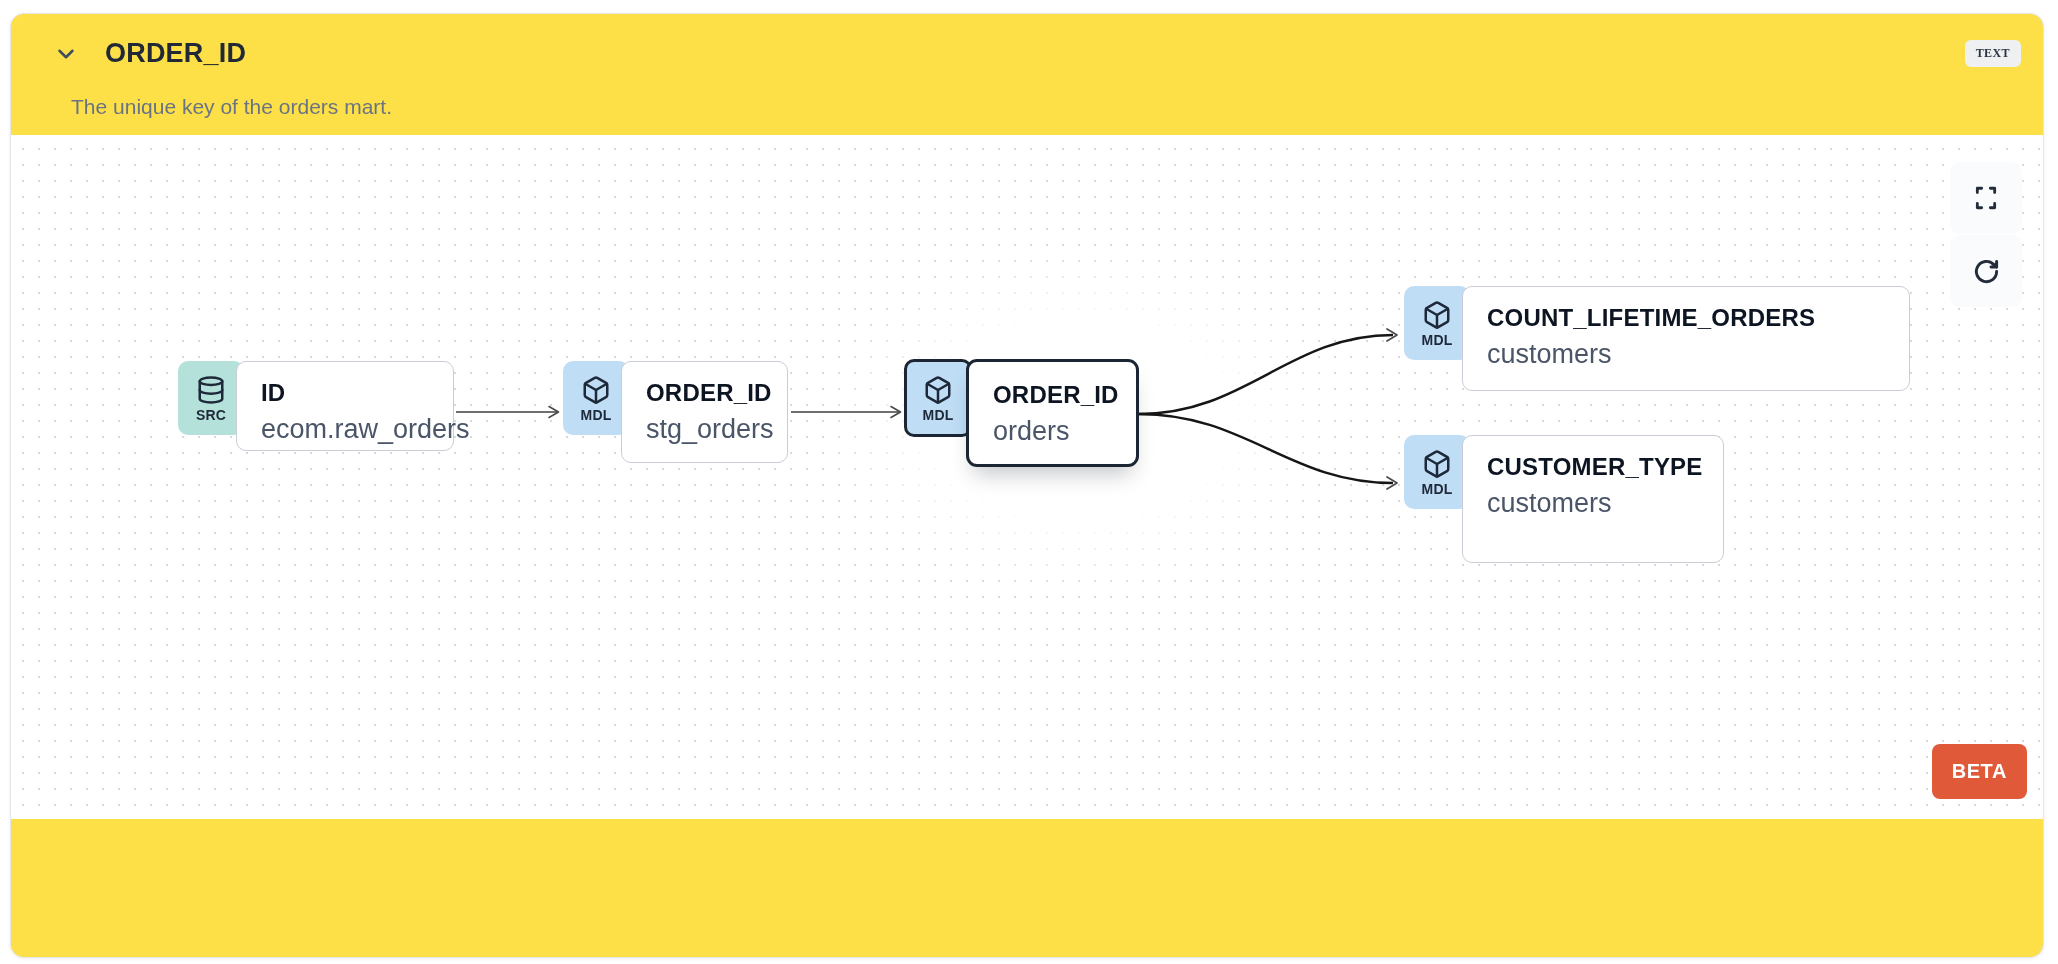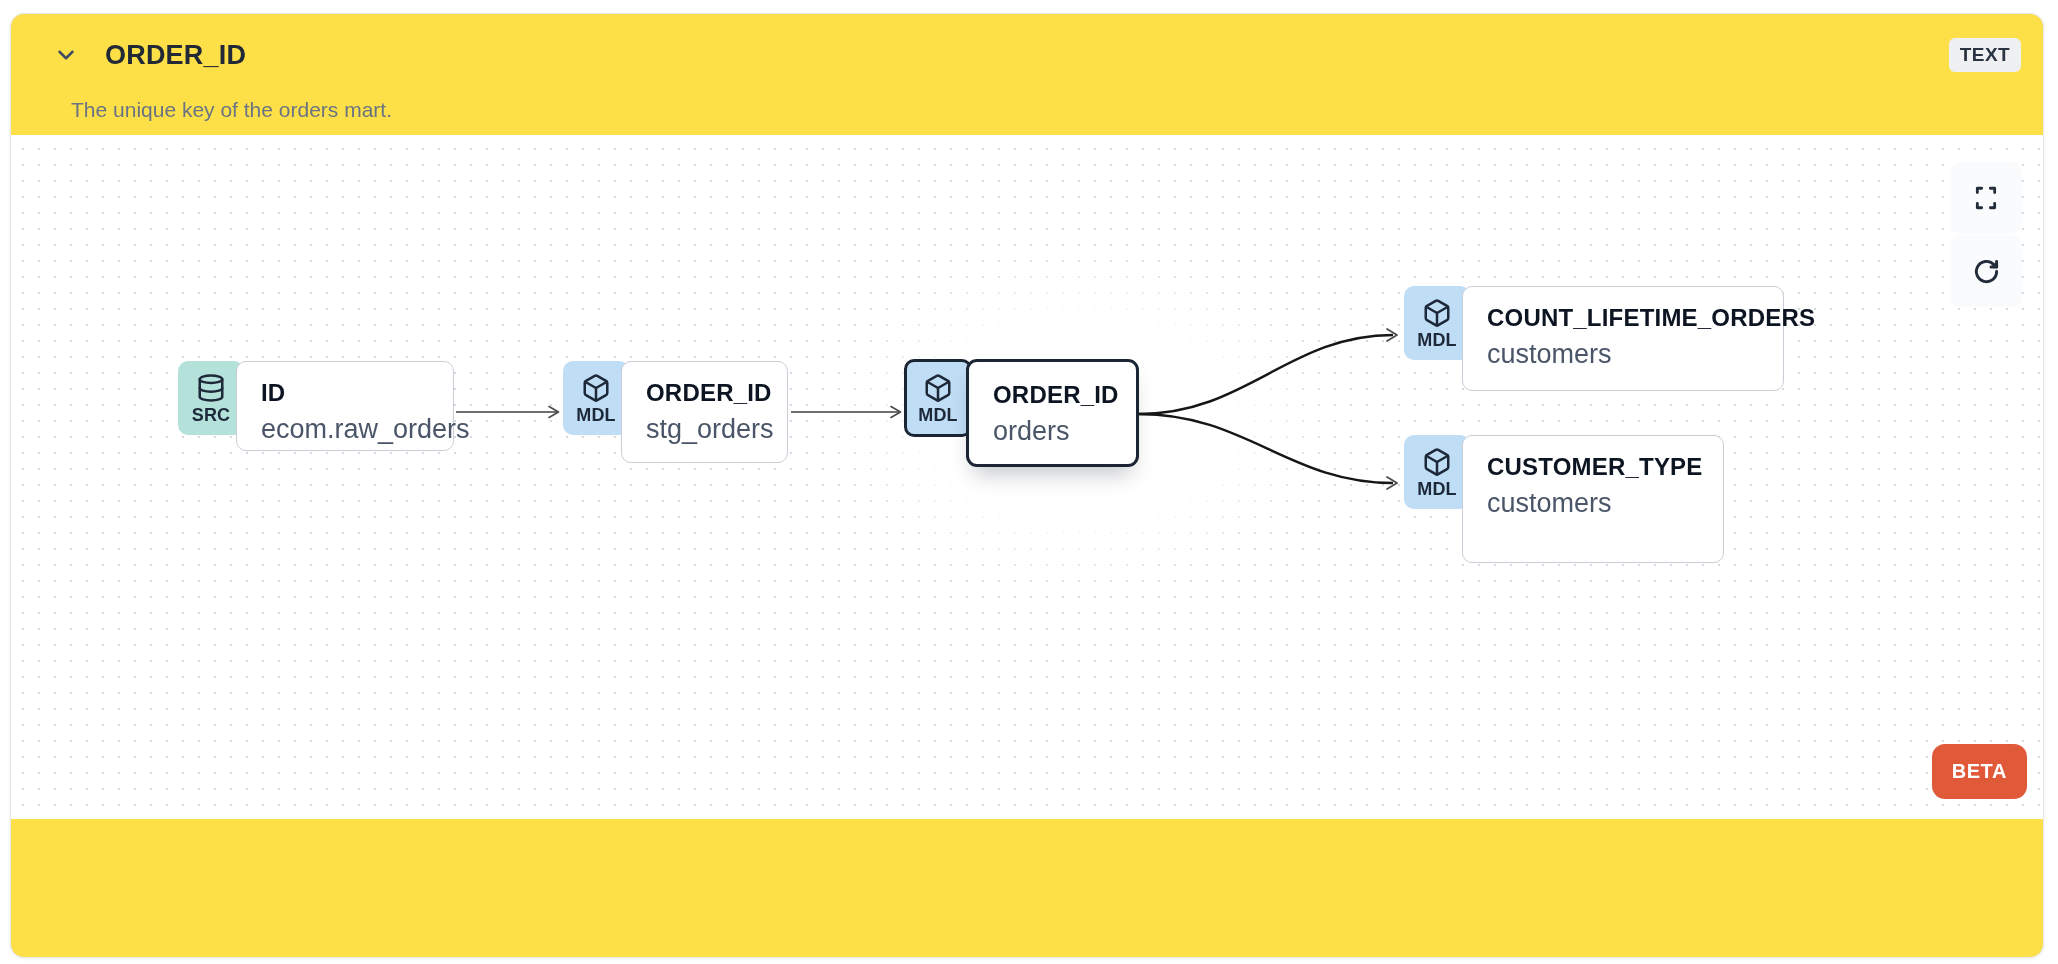--- a/index.html
+++ b/index.html
@@ -37,22 +37,22 @@
     display: flex; align-items: center; justify-content: center;
     color: #414d5f;
   }
   .page-title {
     font-size: 27px; font-weight: 700; letter-spacing: .2px;
     color: #212936; margin-left: 24px;
   }
   .type-badge {
     margin-left: auto;
     background: #eef0f2; color: #2a3342;
-    font-size: 19px; font-weight: 600; letter-spacing: .4px;
-    padding: 6px 11px; border-radius: 6px;
+    font-size: 12px; font-weight: 600; letter-spacing: .4px;
+    padding: 6px 11px; border-radius: 6px; font-family: Liberation Serif, serif;
   }
   .description {
     margin: 26px 0 0 -18px;
     padding-left: 38px;
     font-size: 21px; color: #6a7383;
   }
 
   
   .tests {
     height: 138px;
@@ -102,21 +102,21 @@
     width: 66px; height: 74px;
     border-radius: 10px;
     border: 1.5px solid transparent;
     display: flex; flex-direction: column;
     align-items: center; justify-content: center;
     gap: 1px; color: #1d2838;
   }
   .node-badge.src { background: #b5e1db; align-items: center; }
   .node-badge.mdl { background: #c0ddf6; }
   .node-badge .badge-label {
-    font-size: 18px; font-weight: 600; letter-spacing: .2px; line-height: 1;
+    font-size: 14px; font-weight: 600; letter-spacing: .2px; line-height: 1;
     margin-top: 2px;
   }
   .node-card {
     position: absolute;
     background: #ffffff;
     border: 1.5px solid #c9ced6;
     border-radius: 10px;
     padding: 17px 0 0 24px;
   }
   .node-title {
@@ -142,21 +142,21 @@
     width: 72px; height: 72px;
     background: #fafbfc; border: none; border-radius: 10px;
     display: flex; align-items: center; justify-content: center;
     cursor: pointer; color: #222c3a;
   }
 
   .beta-badge {
     position: absolute; right: 16px; bottom: 20px;
     background: #e05a39; color: #ffffff;
     font-size: 20px; font-weight: 800; letter-spacing: .6px;
-    padding: 16px 20px; border-radius: 13px;
+    padding: 16px 20px; border-radius: 8px;
     cursor: pointer;
   }
 
   svg { display: block; }
 </style>
 </head>
 <body>
 
 <div class="card">
 
@@ -250,21 +250,21 @@
       <div class="node-badge mdl" style="left:0; top:0;">
         <span>
           <svg width="30" height="30" viewBox="0 0 24 24" fill="none" stroke="#1d2838" stroke-width="2" stroke-linecap="round" stroke-linejoin="round">
               <path d="M21 8a2 2 0 0 0-1-1.73l-7-4a2 2 0 0 0-2 0l-7 4A2 2 0 0 0 3 8v8a2 2 0 0 0 1 1.73l7 4a2 2 0 0 0 2 0l7-4A2 2 0 0 0 21 16Z"></path>
               <path d="m3.3 7 8.7 5 8.7-5"></path>
               <path d="M12 22V12"></path>
             </svg>
         </span>
         <span class="badge-label">MDL</span>
       </div>
-      <div class="node-card" style="left:58px; top:0; width:322px; height:105px;">
+      <div class="node-card" style="left:58px; top:0; width:448px; height:105px;">
         <div class="node-title">COUNT_LIFETIME_ORDERS</div>
         <div class="node-sub">customers</div>
       </div>
     </div>
 
     <div class="node" style="left:1393px; top:300px;">
       <div class="node-badge mdl" style="left:0; top:0;">
         <span>
           <svg width="30" height="30" viewBox="0 0 24 24" fill="none" stroke="#1d2838" stroke-width="2" stroke-linecap="round" stroke-linejoin="round">
               <path d="M21 8a2 2 0 0 0-1-1.73l-7-4a2 2 0 0 0-2 0l-7 4A2 2 0 0 0 3 8v8a2 2 0 0 0 1 1.73l7 4a2 2 0 0 0 2 0l7-4A2 2 0 0 0 21 16Z"></path>

